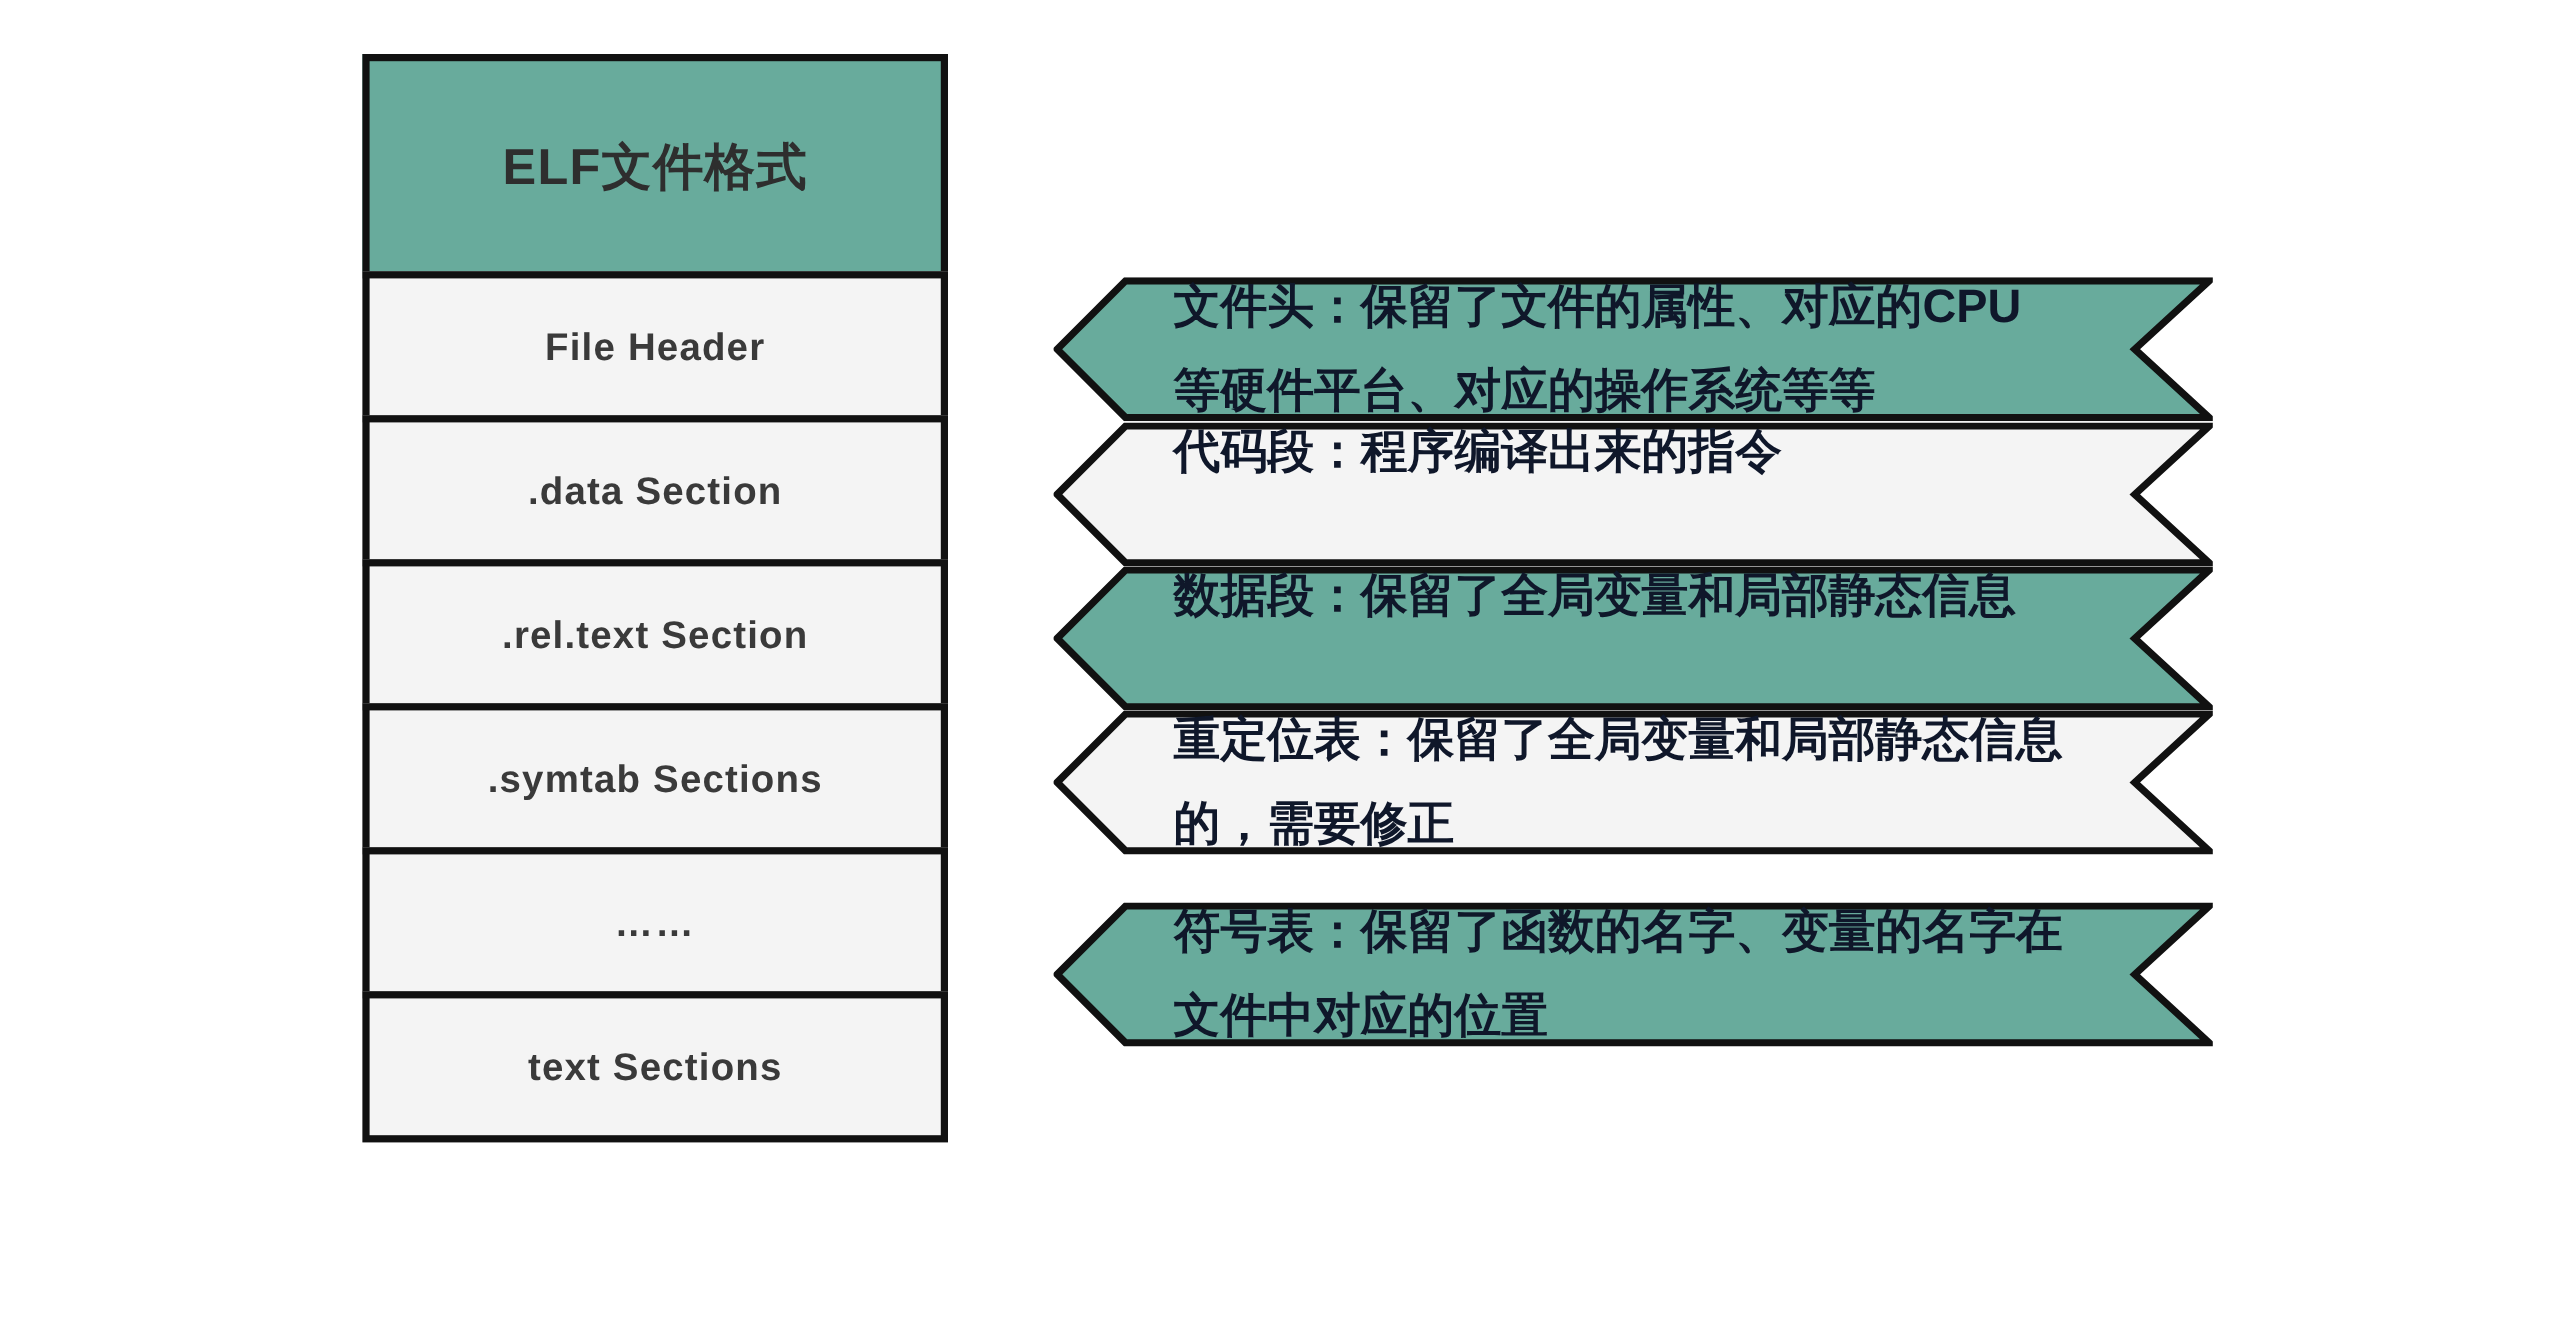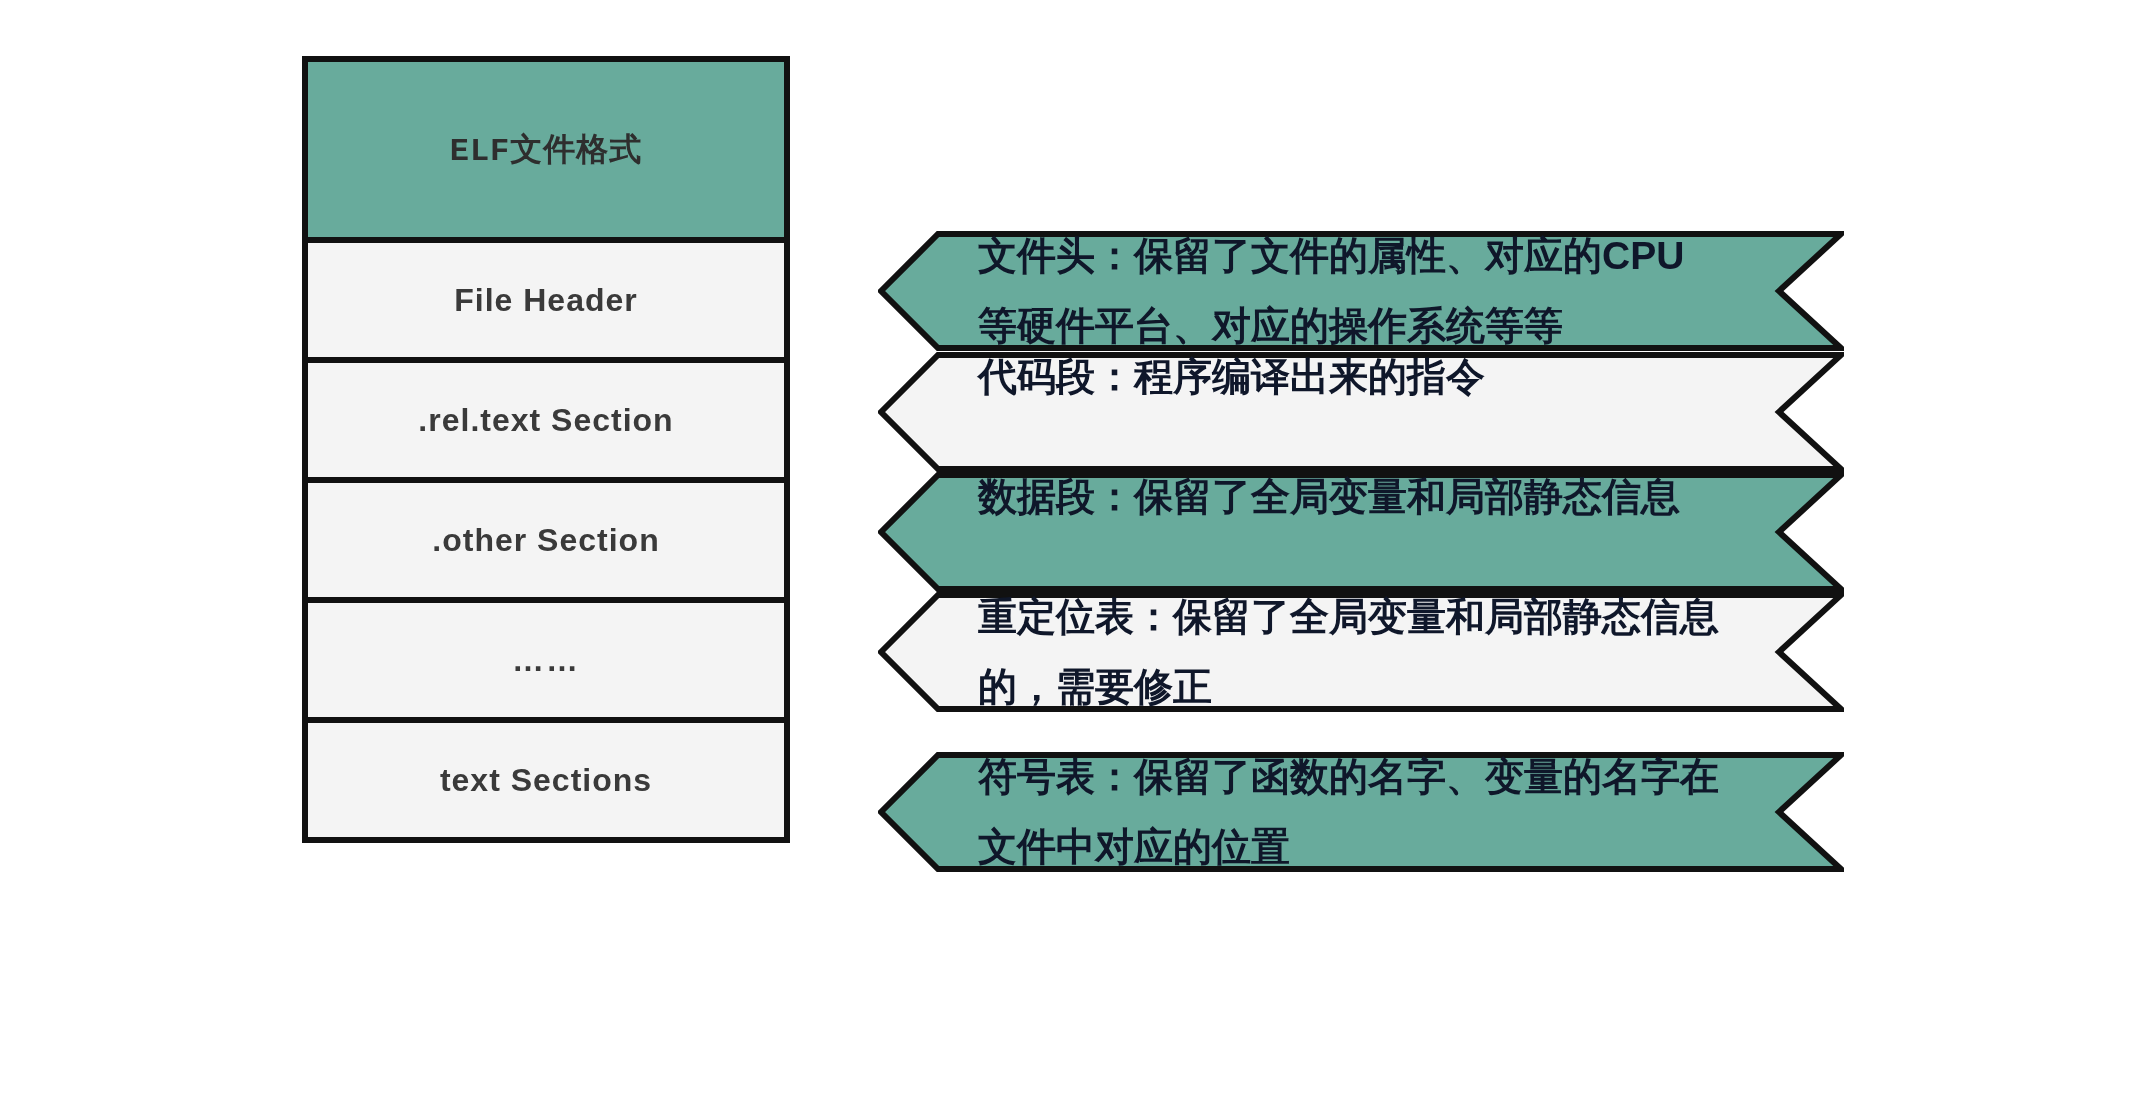--- a/index.html
+++ b/index.html
@@ -28,26 +28,25 @@
     margin-top: -6px;
     display: flex;
     align-items: center;
     justify-content: center;
     font-size: 32px;
     font-weight: 600;
     color: #3A3A3A;
     letter-spacing: 1px;
   }
   .cell.header {
-    margin-top: 11px;
+    margin-top: 0;
     height: 187px;
     background: #68AB9C;
-    font-size: 32px;
+    font-size: 42px;
     color: #2E2E2E;
-    font-family: Liberation Mono, monospace;
   }
   .cell.dots { font-size: 32px; letter-spacing: 2px; }
 
   
   .banner {
     position: absolute;
     left: 878px;
     width: 966px;
     height: 120px;
   }
@@ -74,22 +73,23 @@
   .b5 { top: 752px; }
 </style>
 </head>
 <body>
 
 <div class="canvas">
 
   <div class="stack">
     <div class="cell header">ELF文件格式</div>
     <div class="cell">File Header</div>
+    <div class="cell">.data Section</div>
     <div class="cell">.rel.text Section</div>
-    <div class="cell">.other Section</div>
+    <div class="cell">.symtab Sections</div>
     <div class="cell dots">……</div>
     <div class="cell">text Sections</div>
   </div>
 
   <div class="banner b1">
     <svg width="966" height="120" viewBox="0 0 966 120">
       <polygon points="3,60 60,3 963,3 901,60 963,117 60,117" stroke="#111111" stroke-width="6" stroke-linejoin="miter" fill="#68AB9C"></polygon>
     </svg>
     <div class="banner-text">
       <span>文件头：保留了文件的属性、对应的CPU</span>

